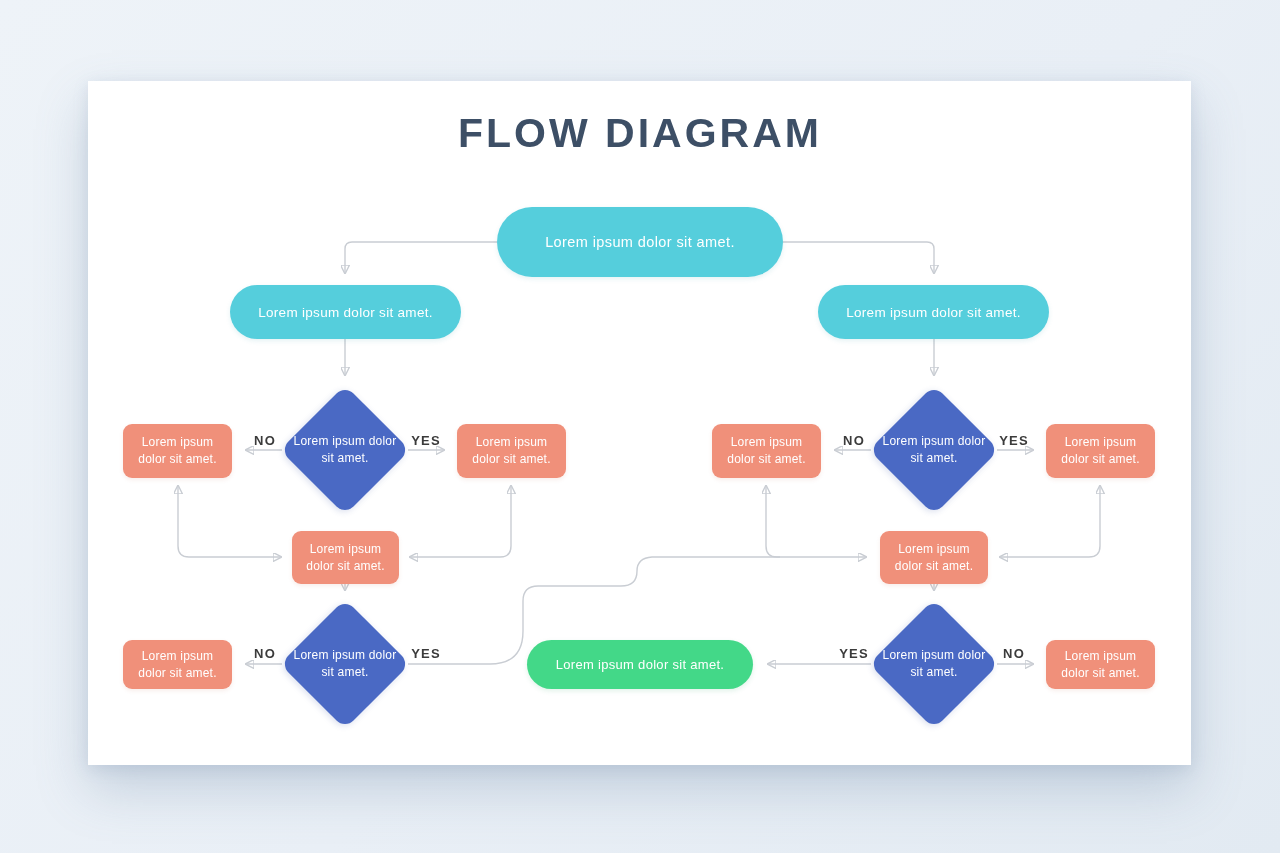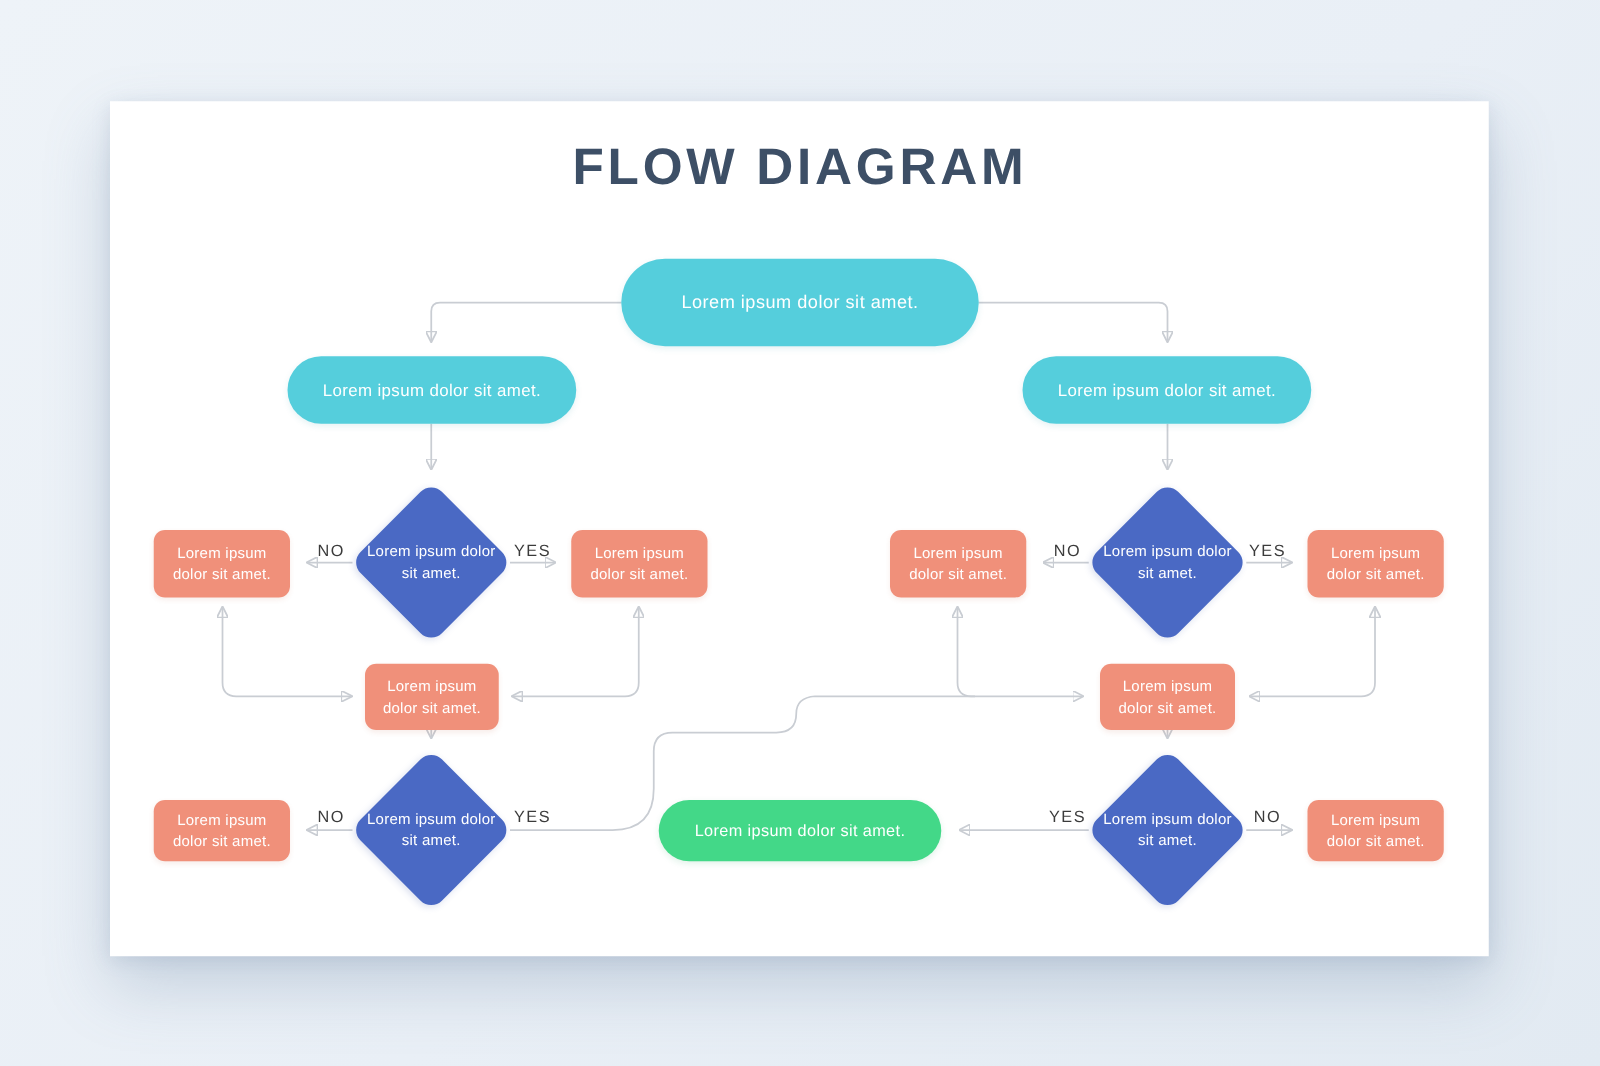--- a/index.html
+++ b/index.html
@@ -52,21 +52,21 @@
     box-shadow: 0 2px 6px rgba(50,80,160,0.18);
   }
   .diamond-label {
     position: absolute; left: -12px; right: -12px; top: 0; bottom: 0;
     display: flex; align-items: center; justify-content: center; text-align: center;
     color: #fff; font-size: 12px; line-height: 1.4; letter-spacing: 0.2px; font-weight: 500;
   }
 
   .edge-label {
     position: absolute; transform: translate(-50%, -50%);
-    font-size: 13px; font-weight: 400; letter-spacing: 1.2px; color: var(--label);
+    font-size: 13px; font-weight: 700; letter-spacing: 1.2px; color: var(--label);
   }
 </style>
 </head>
 <body>
 
 <div class="stage">
 
   <div class="card"></div>
 
   <div class="header">

